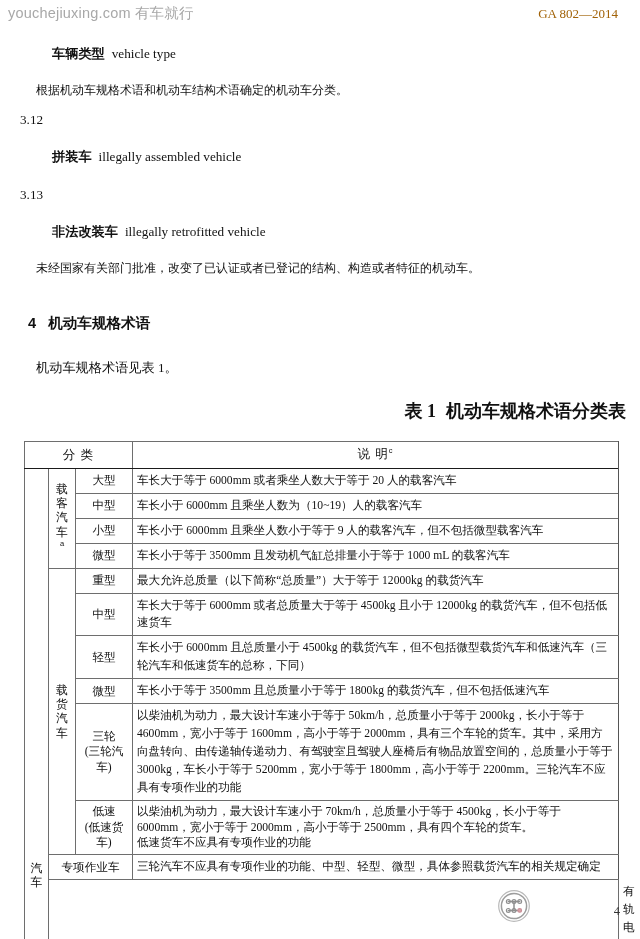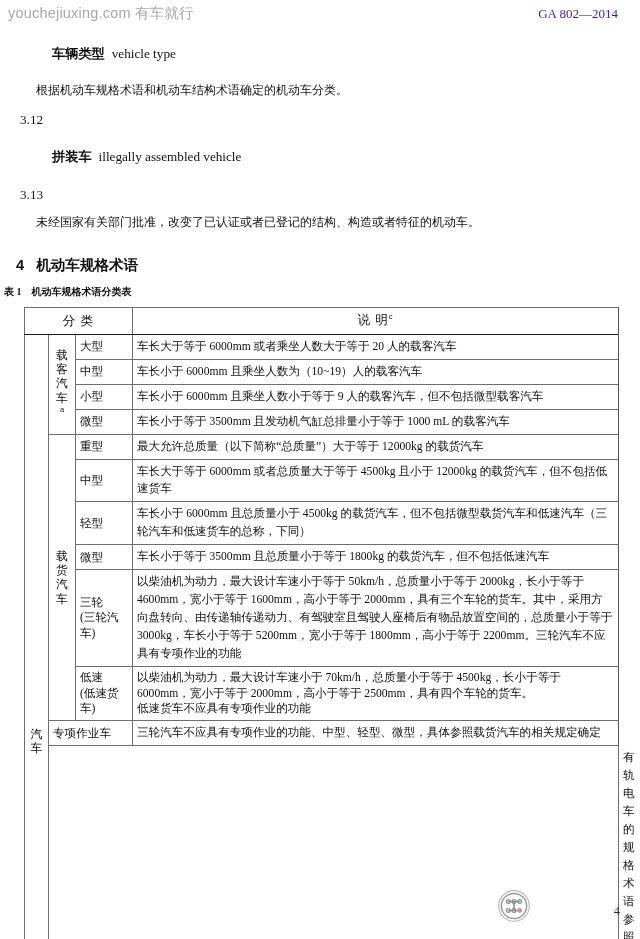--- a/index.html
+++ b/index.html
@@ -32,21 +32,21 @@
     font-size: 14.5px;
     color: #a8a8a8;
     letter-spacing: 0.2px;
     white-space: nowrap;
   }
   .std-code {
     position: absolute;
     right: 22px;
     top: 2px;
     font-size: 13px;
-    color: #4c1d95;
+    color: #a16207;
     white-space: nowrap;
   }
 
   
   .content {
     position: absolute;
     top: 26px;
     left: 0;
     width: 640px;
   }
@@ -75,41 +75,41 @@
   .term-body.hang {
     padding-left: 14px;
     text-indent: 22px;
   }
   .clause-num {
     margin: 8px;
     padding: 4px 0 1px 12px;
     font-size: 13.2px;
   }
   .section-head {
-    margin: 4px;
+    margin: 16px;
     padding: 20px 0 4px 12px;
     font-size: 14.6px;
     font-weight: bold;
     font-family: "Liberation Sans", "DejaVu Sans", sans-serif;
   }
   .section-head .num {
     margin-right: 12px;
   }
   .lead-line {
     margin: 0;
     padding: 6px 0 6px 36px;
     font-size: 13.2px;
   }
 
   
   .table-caption {
-    margin: 4px;
+    margin: 14px;
     padding: 2px 0 4px 0;
-    text-align: left;
-    font-size: 10px;
+    text-align: right;
+    font-size: 18px;
     font-weight: bold;
   }
   .table-caption .gap {
     display: inline-block;
     width: 10px;
   }
   .spec-table-wrap {
     padding: 0 22px 0 24px;
   }
   table.spec {
@@ -129,21 +129,21 @@
     font-weight: normal;
   }
   table.spec th.hdr {
     border-bottom: 1.2px solid #1a1a1a;
     text-align: center;
     font-size: 12.6px;
     padding: 4px 0 4px 0;
     letter-spacing: 1px;
   }
   td.lvl1, td.lvl2, td.lvl3 {
-    text-align: left;
+    text-align: center;
   }
   td.desc {
     text-align: left;
     line-height: 1.55;
     padding-left: 7px;
     padding-right: 5px;
   }
   
   td.vert {
     text-align: center;
@@ -210,25 +210,29 @@
     <span class="cn">车辆类型</span><span class="en">vehicle type</span>
   </p>
   <p class="term-body hang">根据机动车规格术语和机动车结构术语确定的机动车分类。</p>
 
   <p class="clause-num">3.12</p>
   <p class="term-head">
     <span class="cn">拼装车</span><span class="en">illegally assembled vehicle</span>
   </p>
 
   <p class="clause-num">3.13</p>
+  <p class="term-head">
+    <span class="cn">非法改装车</span><span class="en">illegally retrofitted vehicle</span>
+  </p>
   <p class="term-body hang">未经国家有关部门批准，改变了已认证或者已登记的结构、构造或者特征的机动车。</p>
 
   <p class="section-head">
     <span class="num">4</span><span>机动车规格术语</span>
   </p>
+  <p class="lead-line">机动车规格术语见表 1。</p>
 
   <p class="table-caption">
     <span>表 1</span><span class="gap"></span><span>机动车规格术语分类表</span>
   </p>
 
   <div class="spec-table-wrap">
   <table class="spec">
     <colgroup>
       <col class="c1">
           <col class="c2">

